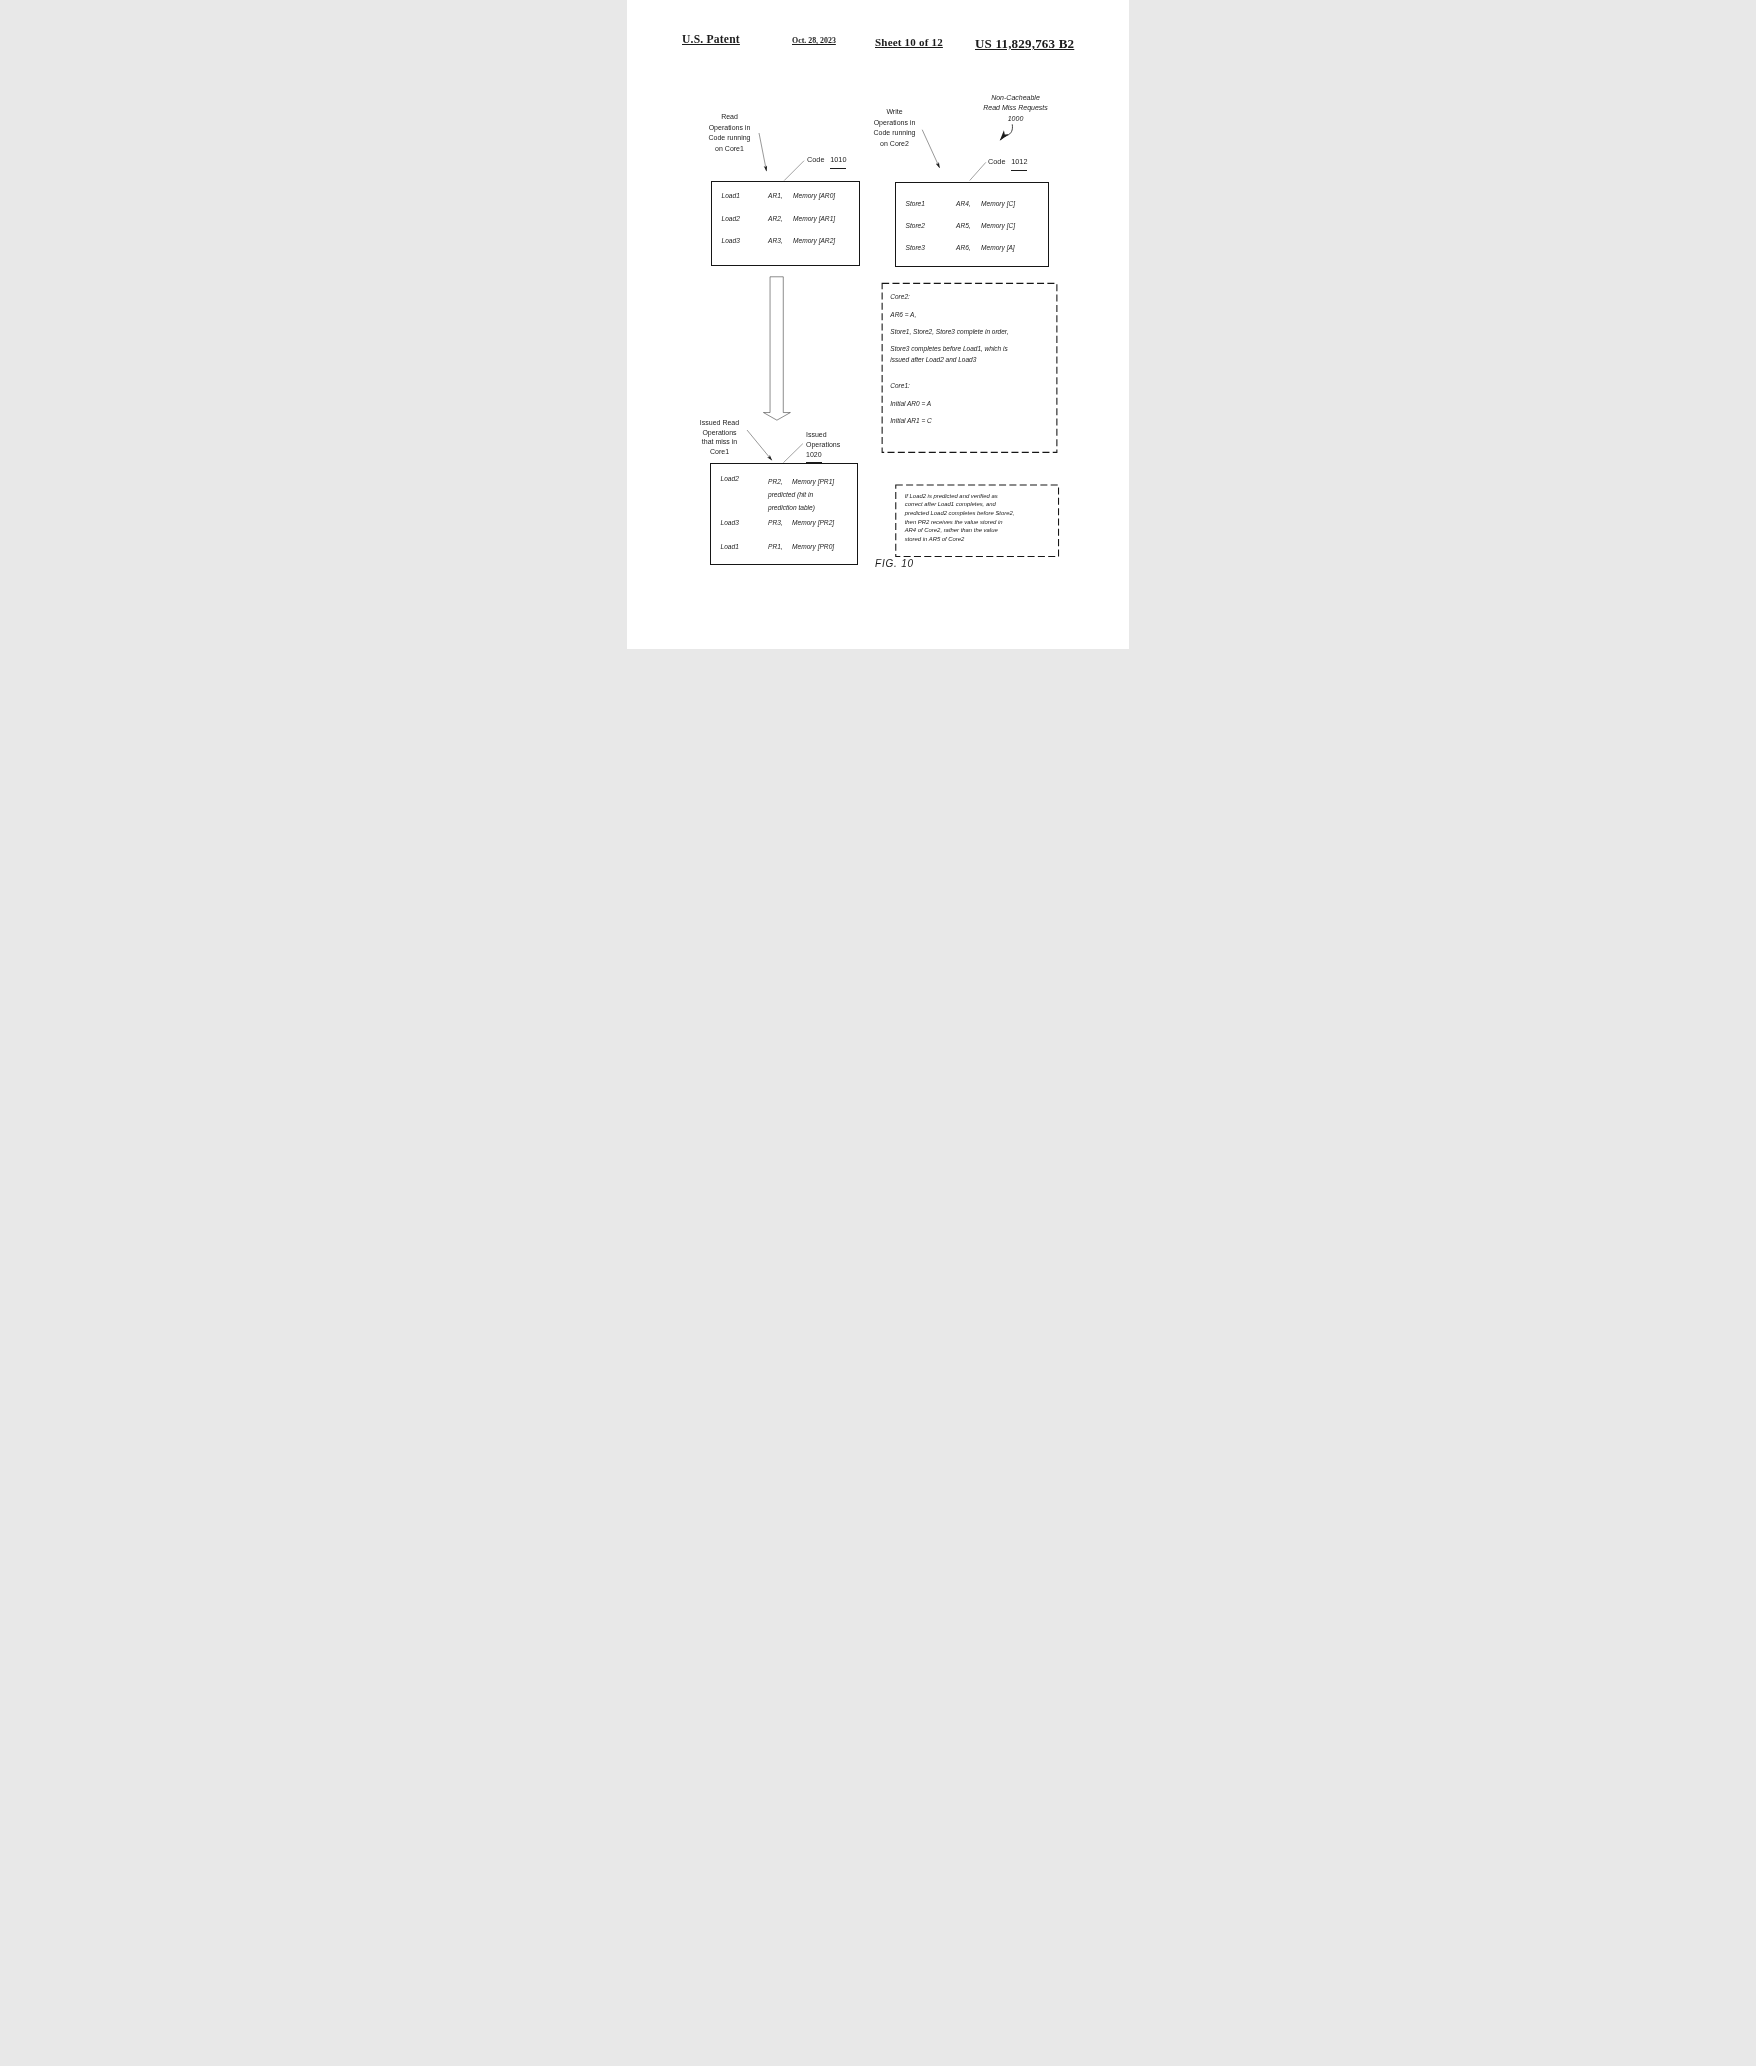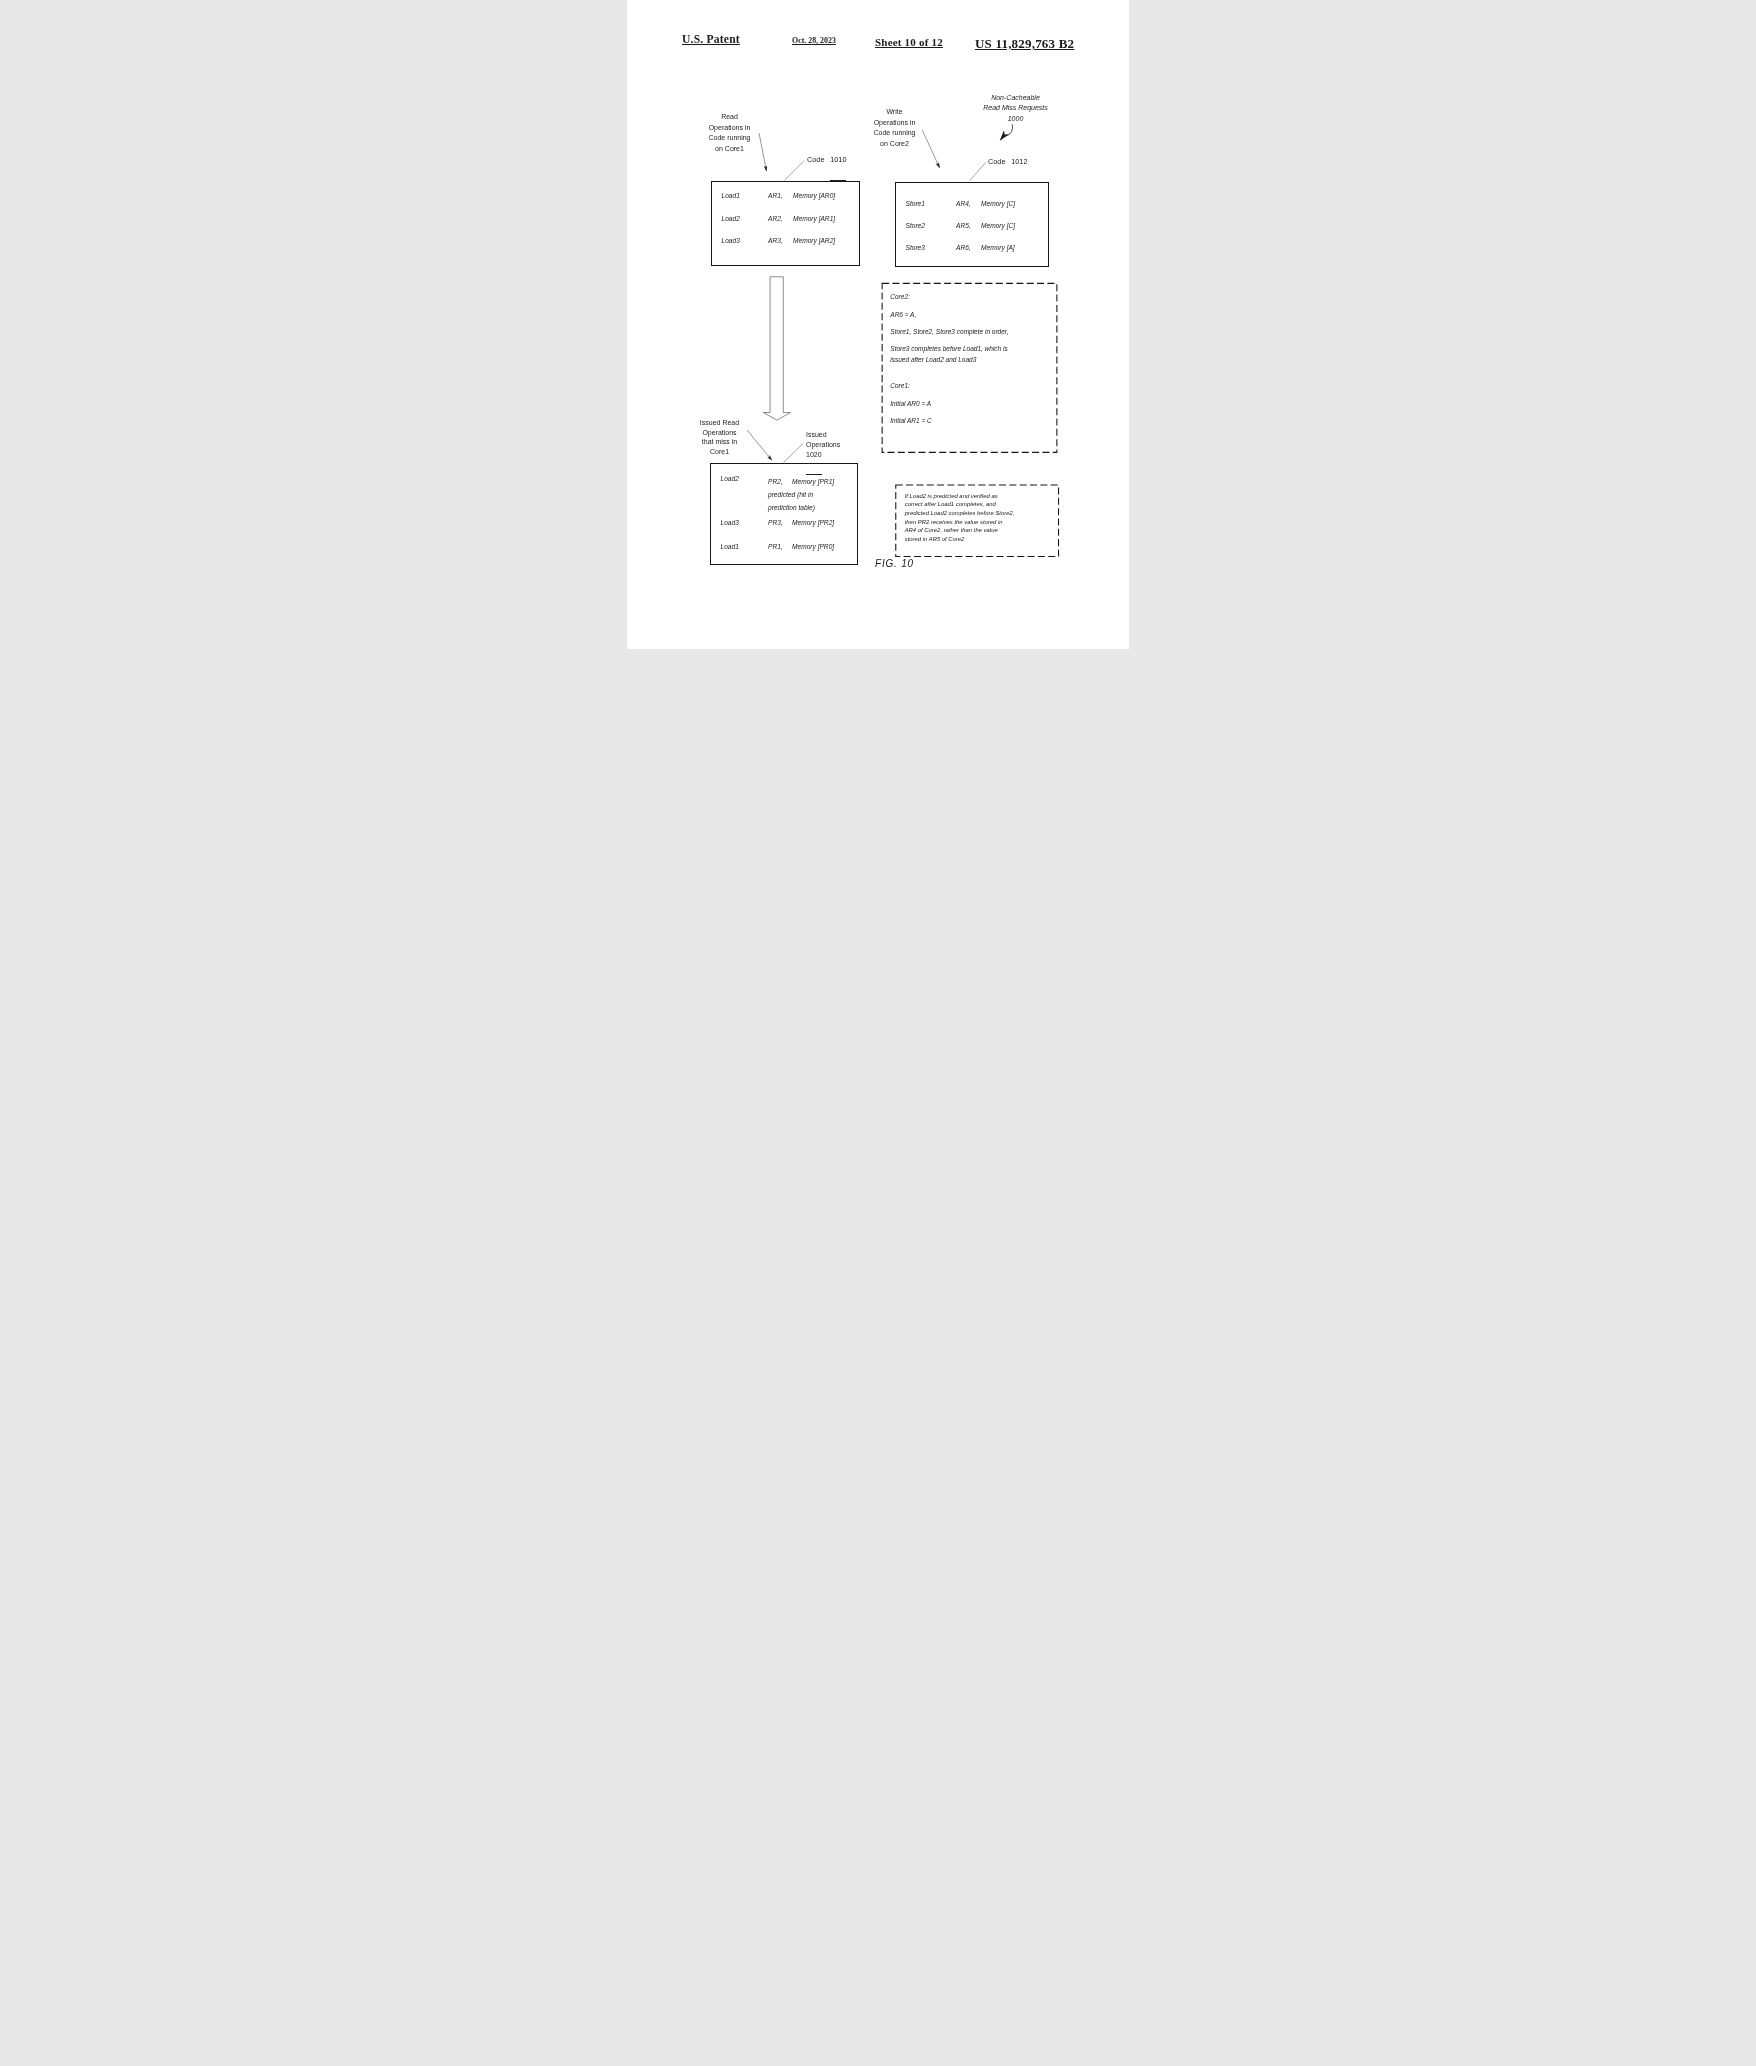--- a/index.html
+++ b/index.html
@@ -23,21 +23,21 @@
   .lbl{font-size:7px;line-height:10.5px;text-align:center;white-space:nowrap;}
   .lbl-read{left:73px;top:112px;width:59px;}
   .lbl-write{left:238px;top:107px;width:59px;}
   .lbl-nc{left:347px;top:93px;width:83px;font-style:italic;line-height:10.3px;}
   .lbl-issued-read{left:65px;top:418px;width:55px;line-height:9.5px;}
   .lbl-issued-ops{left:179px;top:430px;text-align:left;line-height:10px;font-size:7px;}
   .codelbl{font-size:7.3px;white-space:nowrap;}
   .codelbl .gap{display:inline-block;width:5.8px;}
   .code1010{left:180px;top:155px;}
   .code1012{left:361px;top:157px;}
-  .ref-underline{border-bottom:0.9px solid #1c1c1c;padding-bottom:16px;margin-top:16px;}
+  .ref-underline{border-bottom:0.9px solid #1c1c1c;padding-bottom:4px;margin-top:16px;}
   
   .sbox{border:1px solid #161616;background:transparent;}
   .box1{left:84px;top:181px;width:147px;height:83px;}
   .box2{left:268px;top:182px;width:152px;height:83px;}
   .box3{left:83px;top:463px;width:146px;height:100px;}
   .row{position:absolute;left:0;width:100%;height:9px;font-style:italic;font-size:6.6px;white-space:nowrap;}
   .op{position:absolute;left:9.5px;}
   .operand{position:absolute;left:56px;}
   .reg{display:inline-block;width:25px;}
   .oline{line-height:13px;}

